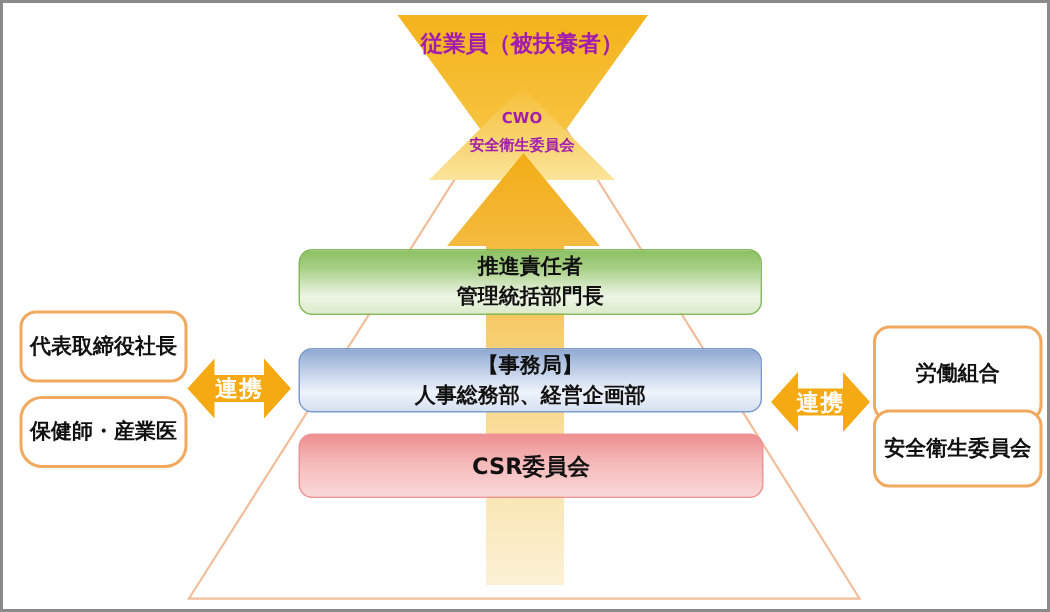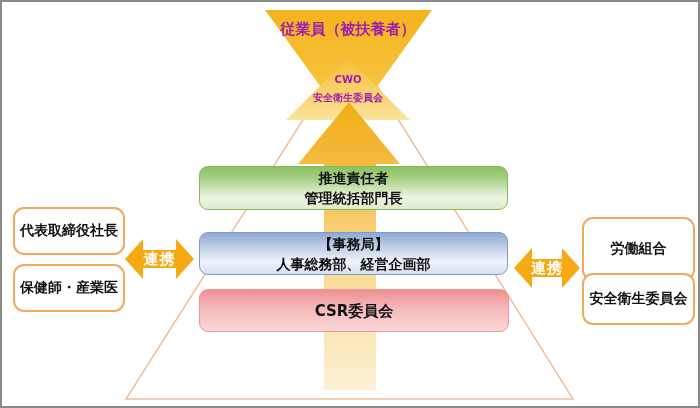--- a/index.html
+++ b/index.html
@@ -27,21 +27,21 @@
   .bar-yellow{left:199px;top:343px;width:308px;height:44px;font-size:15px;
     border:1px solid #f3dc96;
     background:linear-gradient(180deg,#f6d97d 0%,#fae8ac 45%,#fef8e6 100%);}
   .side-box{
     position:absolute;z-index:2;box-sizing:border-box;background:#ffffff;
     border:2px solid #f0a95f;border-radius:11px;
     display:flex;justify-content:center;align-items:center;
     color:#111;font-weight:bold;font-size:14px;text-align:center;
   }
   .lb1{left:11px;top:205px;width:112px;height:48px;}
-  .lb2{left:11px;top:262px;width:112px;height:48px;}
+  .lb2{left:11px;top:262px;width:112px;height:48px;border-radius:15px;}
   .rb1{left:580px;top:215px;width:113px;height:64px;}
   .rb2{left:580px;top:271px;width:113px;height:52px;}
   .top-label{left:196px;top:18px;width:300px;font-size:15px;}
   .cwo-label{left:246px;top:69px;width:200px;font-size:10px;line-height:18px;}
   .link-label{color:#ffffff;font-size:15px;letter-spacing:1px;}
   .link-left{left:123px;top:248px;width:69px;}
   .link-right{left:512px;top:257px;width:66px;}
 </style>
 </head>
 <body>

